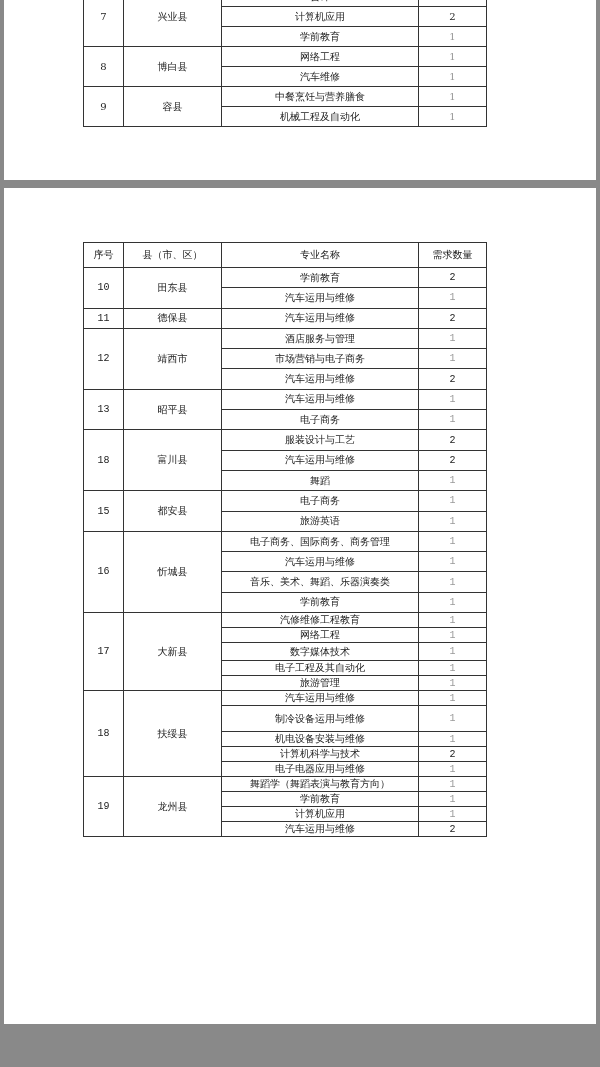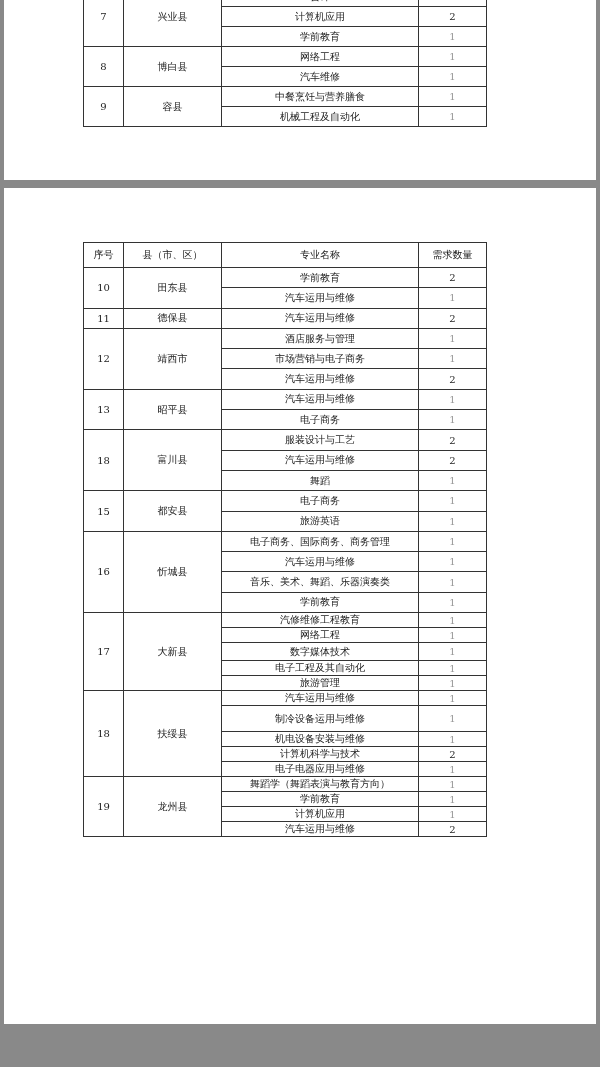--- a/index.html
+++ b/index.html
@@ -67,21 +67,21 @@
         </tr>
         <tr style="height: 20px;">
           <td>机械工程及自动化</td>
           <td class="qty1">1</td>
         </tr>
       </tbody>
   </table>
 </div>
 
 <div class="page" id="page2">
-  <table class="t" id="tbl2" style="left:79px; top:54px; width:403px;">
+  <table class="t" id="tbl2" style="left:79px; top:54px; width:403px;font-family:Liberation Mono, monospace;">
     <colgroup>
         <col class="c1">
         <col class="c2">
         <col class="c3">
         <col class="c4">
       </colgroup>
     <thead>
       <tr style="height:25px;">
         <th>序号</th>
         <th>县（市、区）</th>

